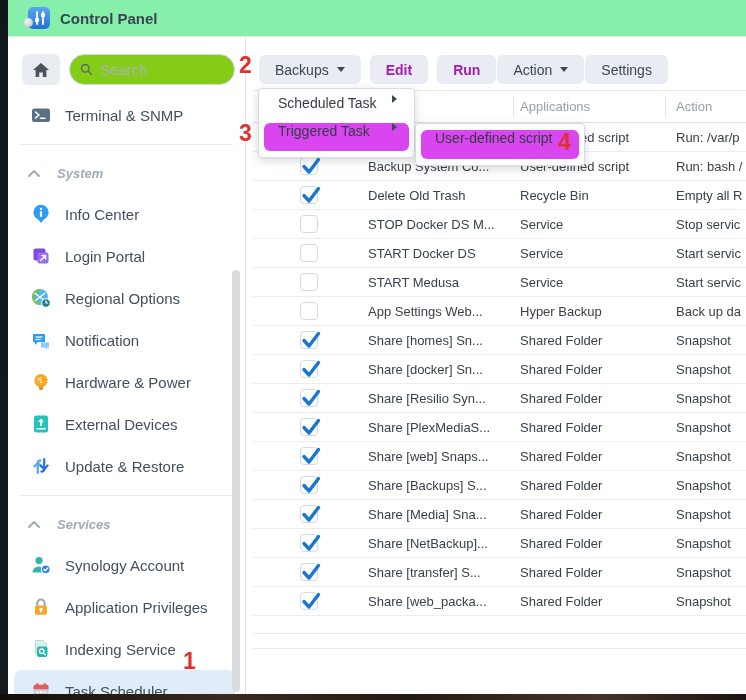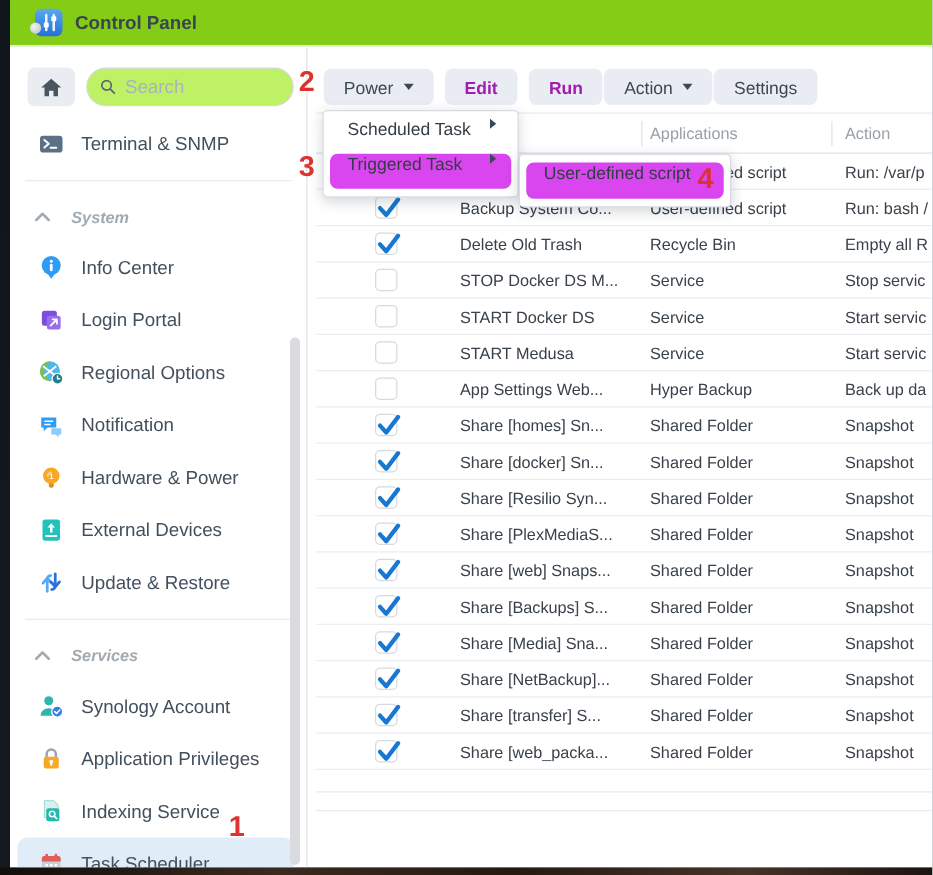--- a/index.html
+++ b/index.html
@@ -4,40 +4,40 @@
 <style>
   * { margin:0; padding:0; box-sizing:border-box; }
   body { font-family:"Liberation Sans", sans-serif; }
   .screen { position:relative; width:746px; height:700px; overflow:hidden;
             background:linear-gradient(180deg,#10151b 0%,#151a20 100%); }
   .bottom-wallpaper { position:absolute; left:0; top:694px; width:746px; height:6px;
             background:linear-gradient(90deg,#120e0c,#3a2a20 30%,#241a14 55%,#46332a 80%,#1c1410); }
   .window { position:absolute; left:8px; top:0; width:738px; height:694px; background:#ffffff; }
 
   
-  .titlebar { height:37px; background:#84cc16; border-bottom:1px solid #e5e7e9;
+  .titlebar { height:37px; background:#86efac; border-bottom:1px solid #e5e7e9;
               display:flex; align-items:center; padding-left:20px; gap:10px; }
   .app-icon { width:22px; height:22px; border-radius:5px;
               background:linear-gradient(180deg,#5aa7f0,#2470d8); position:relative; }
   .app-icon .sl1,.app-icon .sl2 { position:absolute; top:4px; bottom:4px; width:2px; background:#eaf3ff; border-radius:1px;}
   .app-icon .sl1{ left:8px; } .app-icon .sl2{ left:14px; }
   .app-icon .k1,.app-icon .k2 { position:absolute; width:4px; height:4px; background:#fff; border-radius:1px;}
   .app-icon .k1{ left:7px; top:11px;} .app-icon .k2{ left:13px; top:6px;}
   .app-icon .knob { position:absolute; left:-4px; bottom:2px; width:9px; height:9px;
               border-radius:50%; background:radial-gradient(circle at 35% 35%, #f2f2f2, #b9bec4); }
   .win-title { font-size:15px; font-weight:bold; color:#3b4550; }
 
   
   .sidebar { position:absolute; left:0; top:38px; width:238px; height:656px;
              border-right:1px solid #e2e4e7; background:#fff; overflow:hidden; }
   .side-top { display:flex; gap:9px; padding:16px 10px 0 14px; align-items:center; }
   .home-btn { width:38px; height:31px; background:#e9edf2; border-radius:6px;
               display:flex; align-items:center; justify-content:center; flex:none; }
   .search-box { flex:1; height:31px; border:1.5px solid #d3d8de; border-radius:16px;
-                display:flex; align-items:center; gap:7px; padding:0 10px; background:#bef264; }
+                display:flex; align-items:center; gap:7px; padding:0 10px; background:#84cc16; }
   .search-box input { border:none; outline:none; width:100%; font-size:15px; color:#3b4550;
                 font-family:"Liberation Sans", sans-serif; background:transparent; }
   .search-box input::placeholder { color:#aab2bb; }
   .nav { padding-top:9px; }
   .nav-item { height:42px; display:flex; align-items:center; gap:14px; padding-left:17px;
               margin:0 10px 0 6px; border-radius:8px; cursor:default; }
   .nav-item.selected { background:#e0edf9; }
   .nav-item .icon { width:20px; height:20px; flex:none; }
   .nav-item .lbl { font-size:15px; color:#42505e; white-space:nowrap; }
   .divider { height:1px; background:#e8eaec; margin:8px 12px; }
@@ -252,21 +252,21 @@
               </svg></span>
             <span class="lbl">Task Scheduler</span>
           </div>
         </div>
       <div class="side-scroll"></div>
     </div>
 
     <div class="main">
       <div class="toolbar" id="toolbar">
           <button class="tb-btn">
-            <span>Power</span>
+            <span>Backups</span>
             <span class="caret"></span>
           </button>
           <button class="tb-btn disabled">
             <span>Edit</span>
           </button>
           <button class="tb-btn disabled gap">
             <span>Run</span>
           </button>
           <button class="tb-btn gap">
             <span>Action</span>

